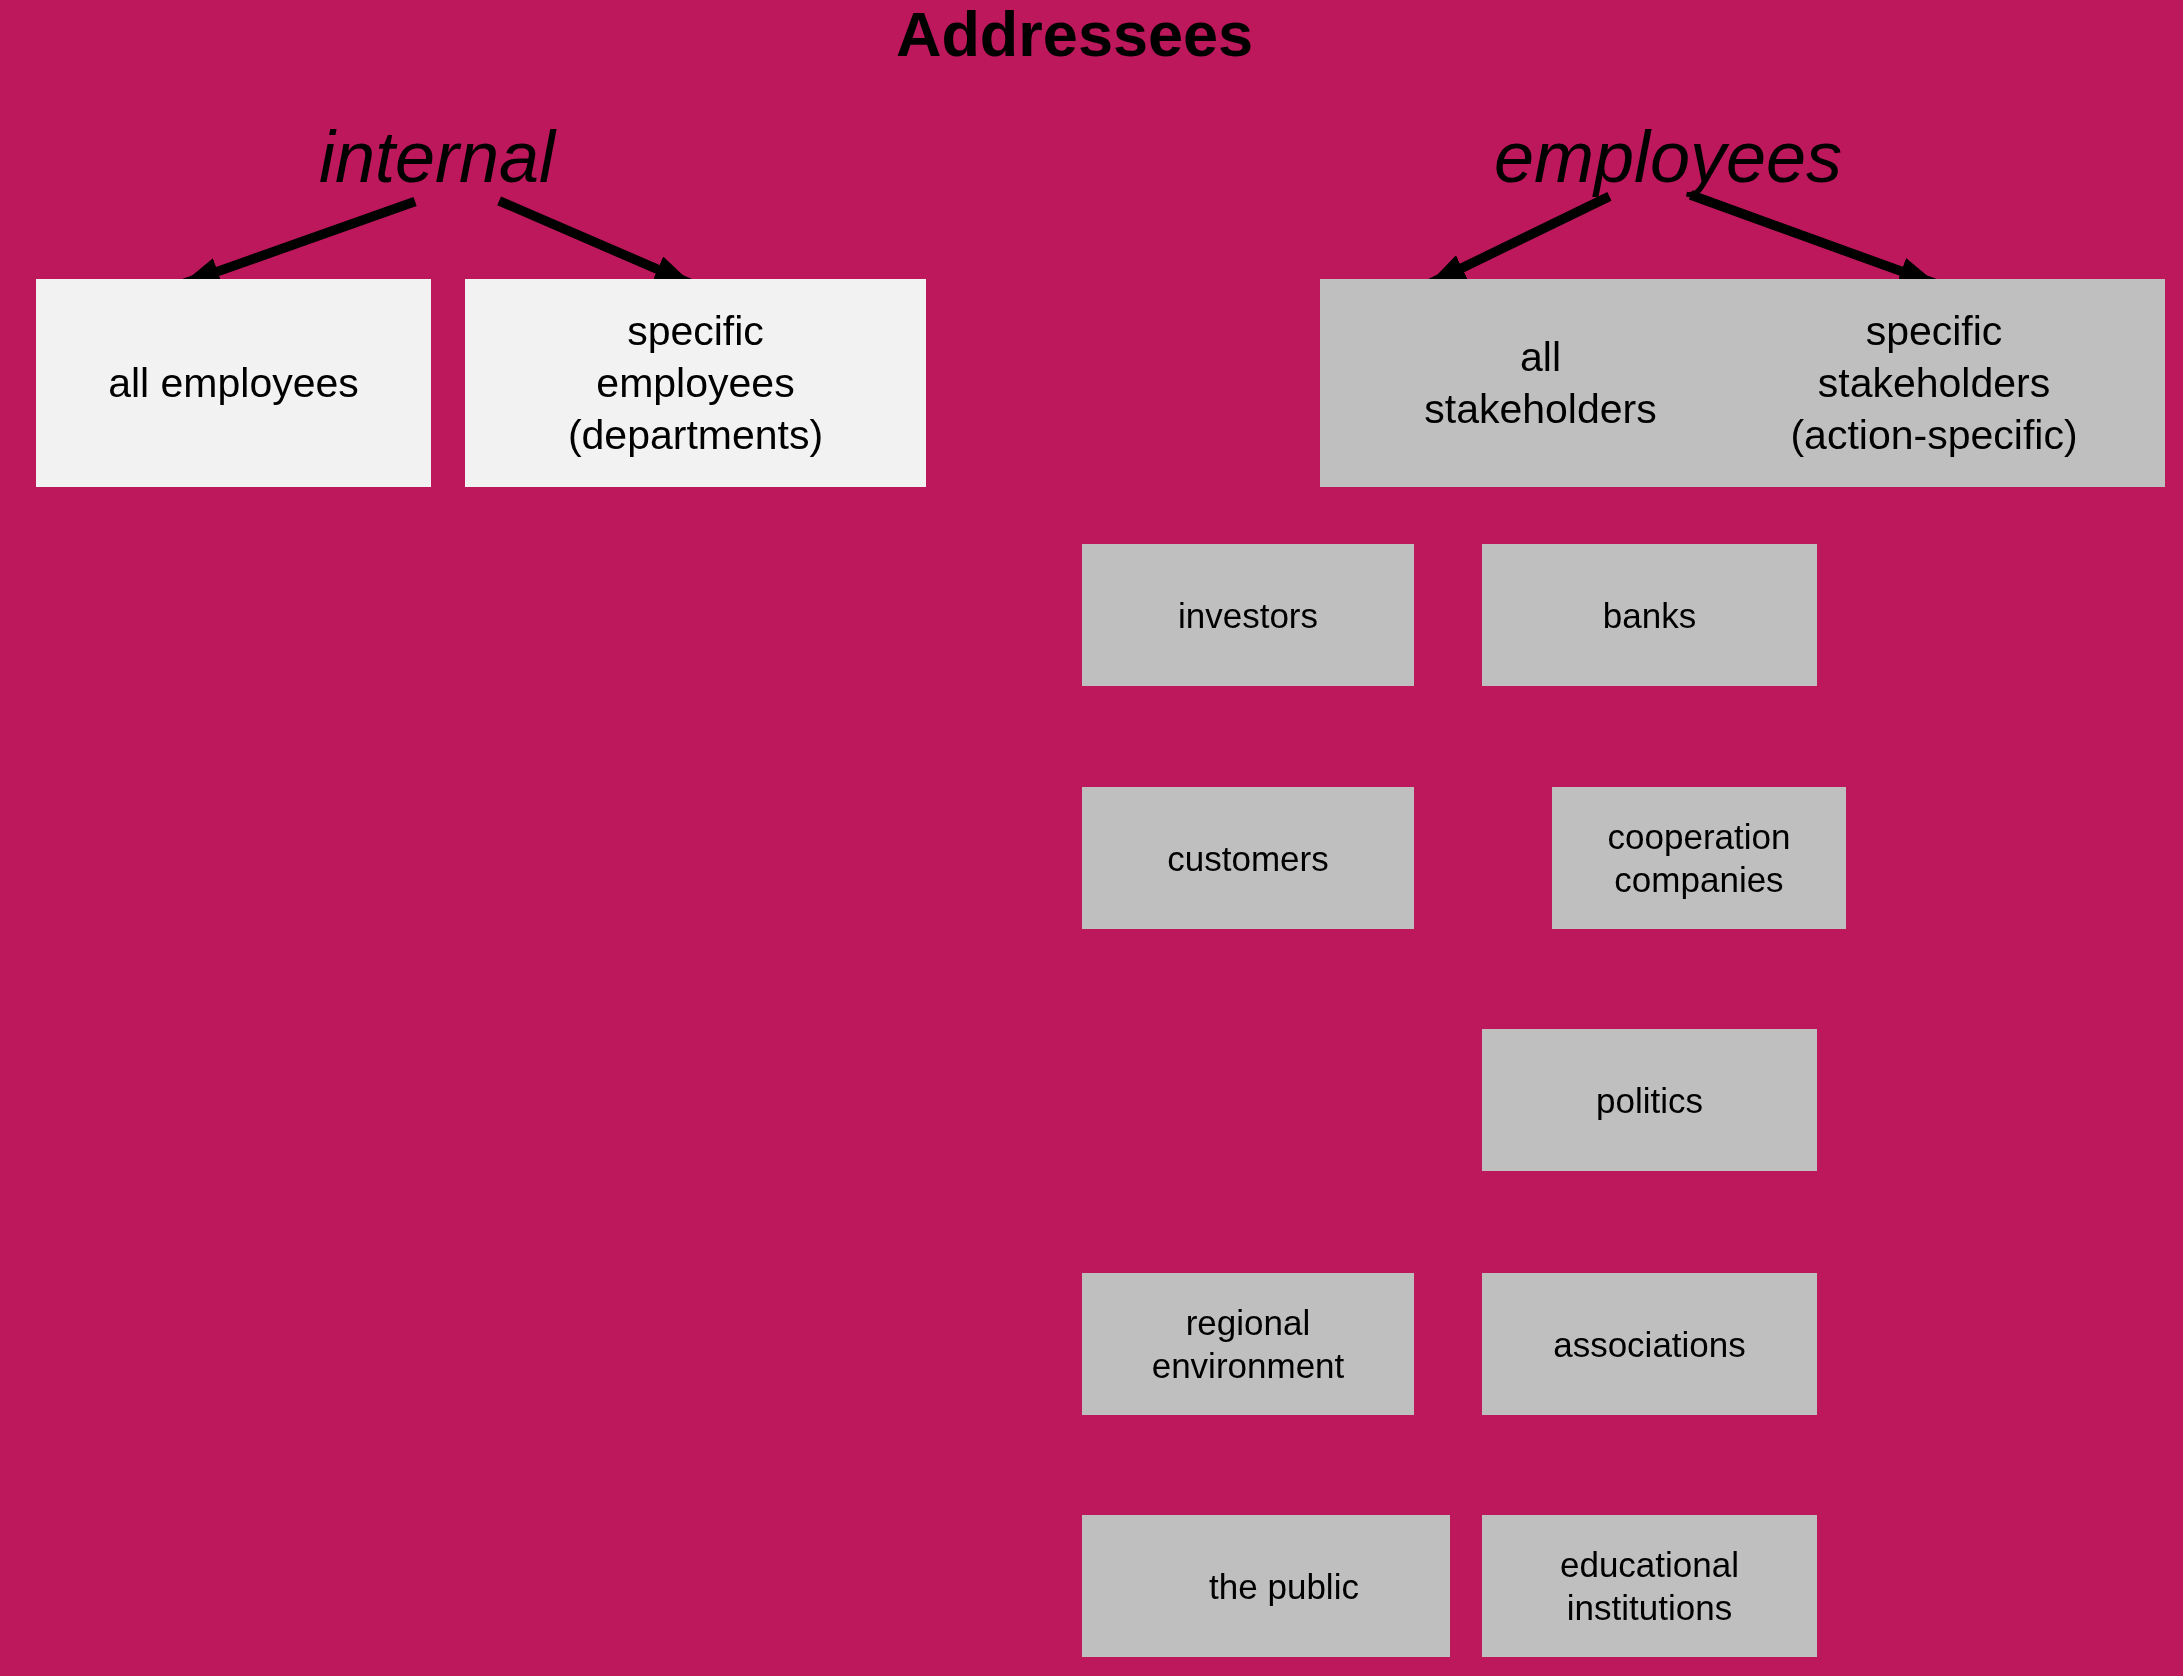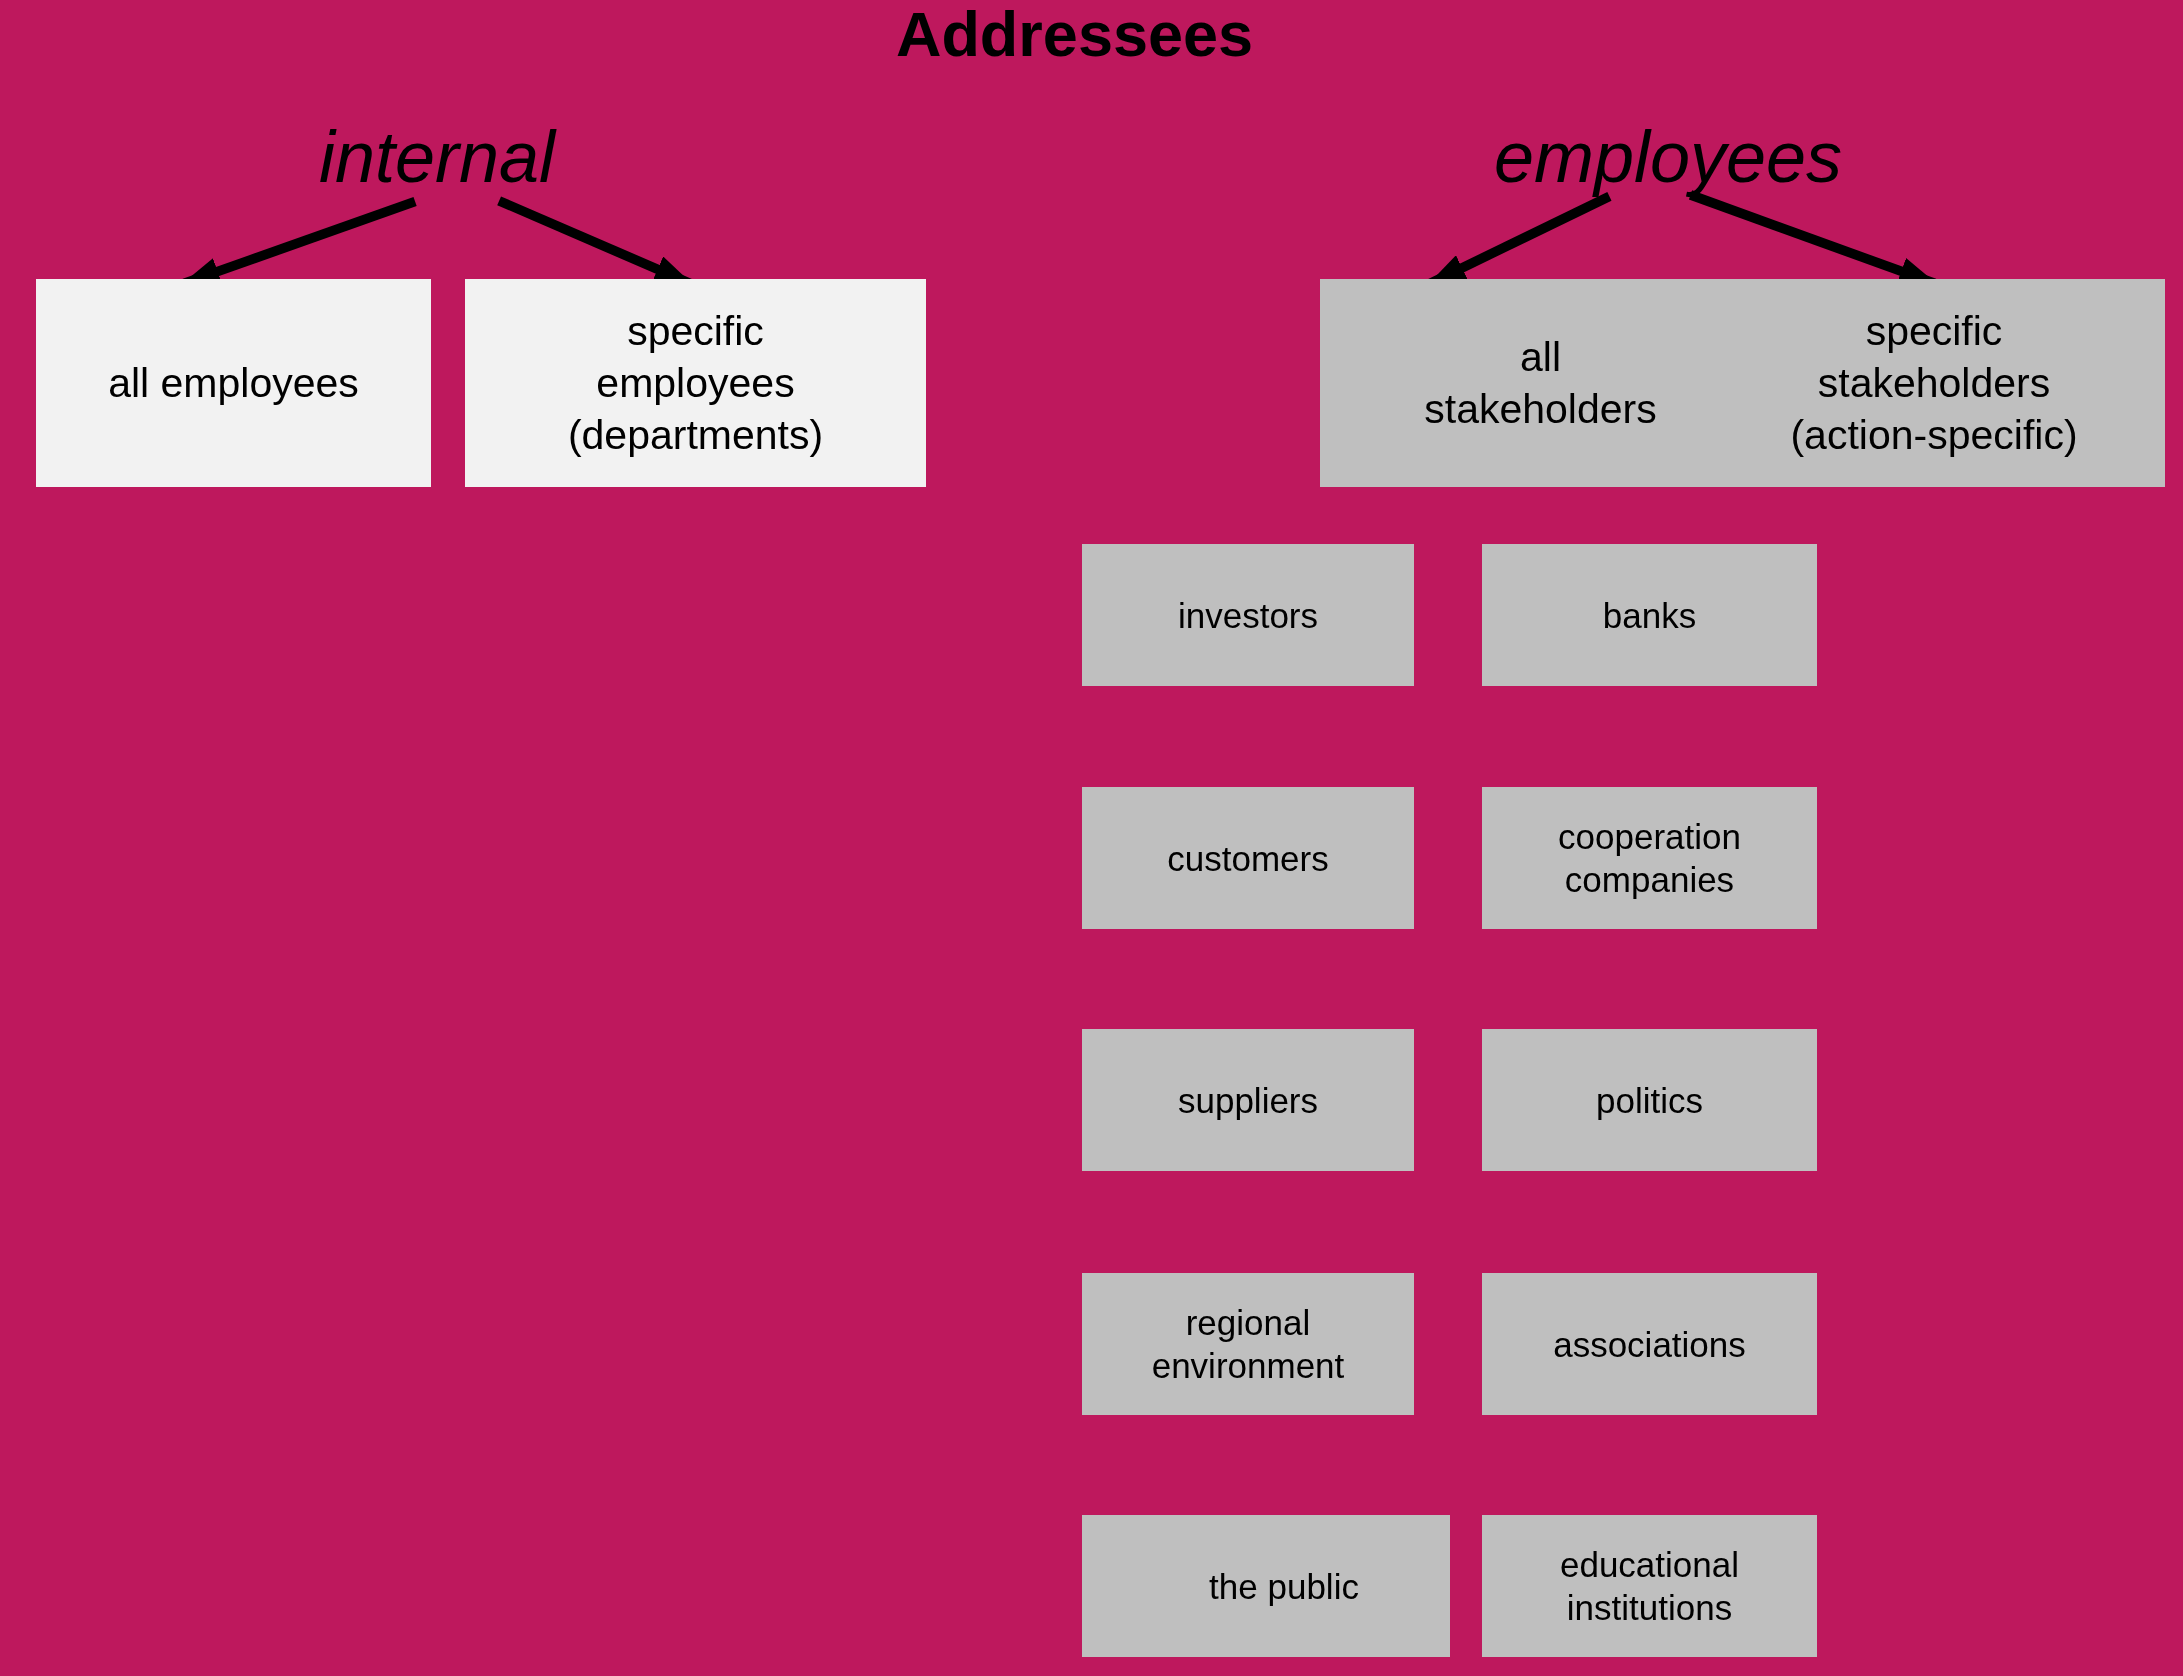--- a/index.html
+++ b/index.html
@@ -115,28 +115,25 @@
   <div class="box box-dark grid-box" style="left:1082px; top:544px; width:332px;">
     <span class="line">investors</span>
   </div>
   <div class="box box-dark grid-box" style="left:1482px; top:544px; width:335px;">
     <span class="line">banks</span>
   </div>
 
   <div class="box box-dark grid-box" style="left:1082px; top:787px; width:332px;">
     <span class="line">customers</span>
   </div>
-  <div class="box box-dark grid-box" style="left:1482px; top:787px; width:335px;">
+  <div class="box box-dark grid-box" style="left:1552px; top:787px; width:294px;">
     <span class="line">cooperation</span>
     <span class="line">companies</span>
   </div>
 
-  <div class="box box-dark grid-box" style="left:1082px; top:1029px; width:332px;">
-    <span class="line">suppliers</span>
-  </div>
   <div class="box box-dark grid-box" style="left:1482px; top:1029px; width:335px;">
     <span class="line">politics</span>
   </div>
 
   <div class="box box-dark grid-box" style="left:1082px; top:1273px; width:332px;">
     <span class="line">regional</span>
     <span class="line">environment</span>
   </div>
   <div class="box box-dark grid-box" style="left:1482px; top:1273px; width:335px;">
     <span class="line">associations</span>

